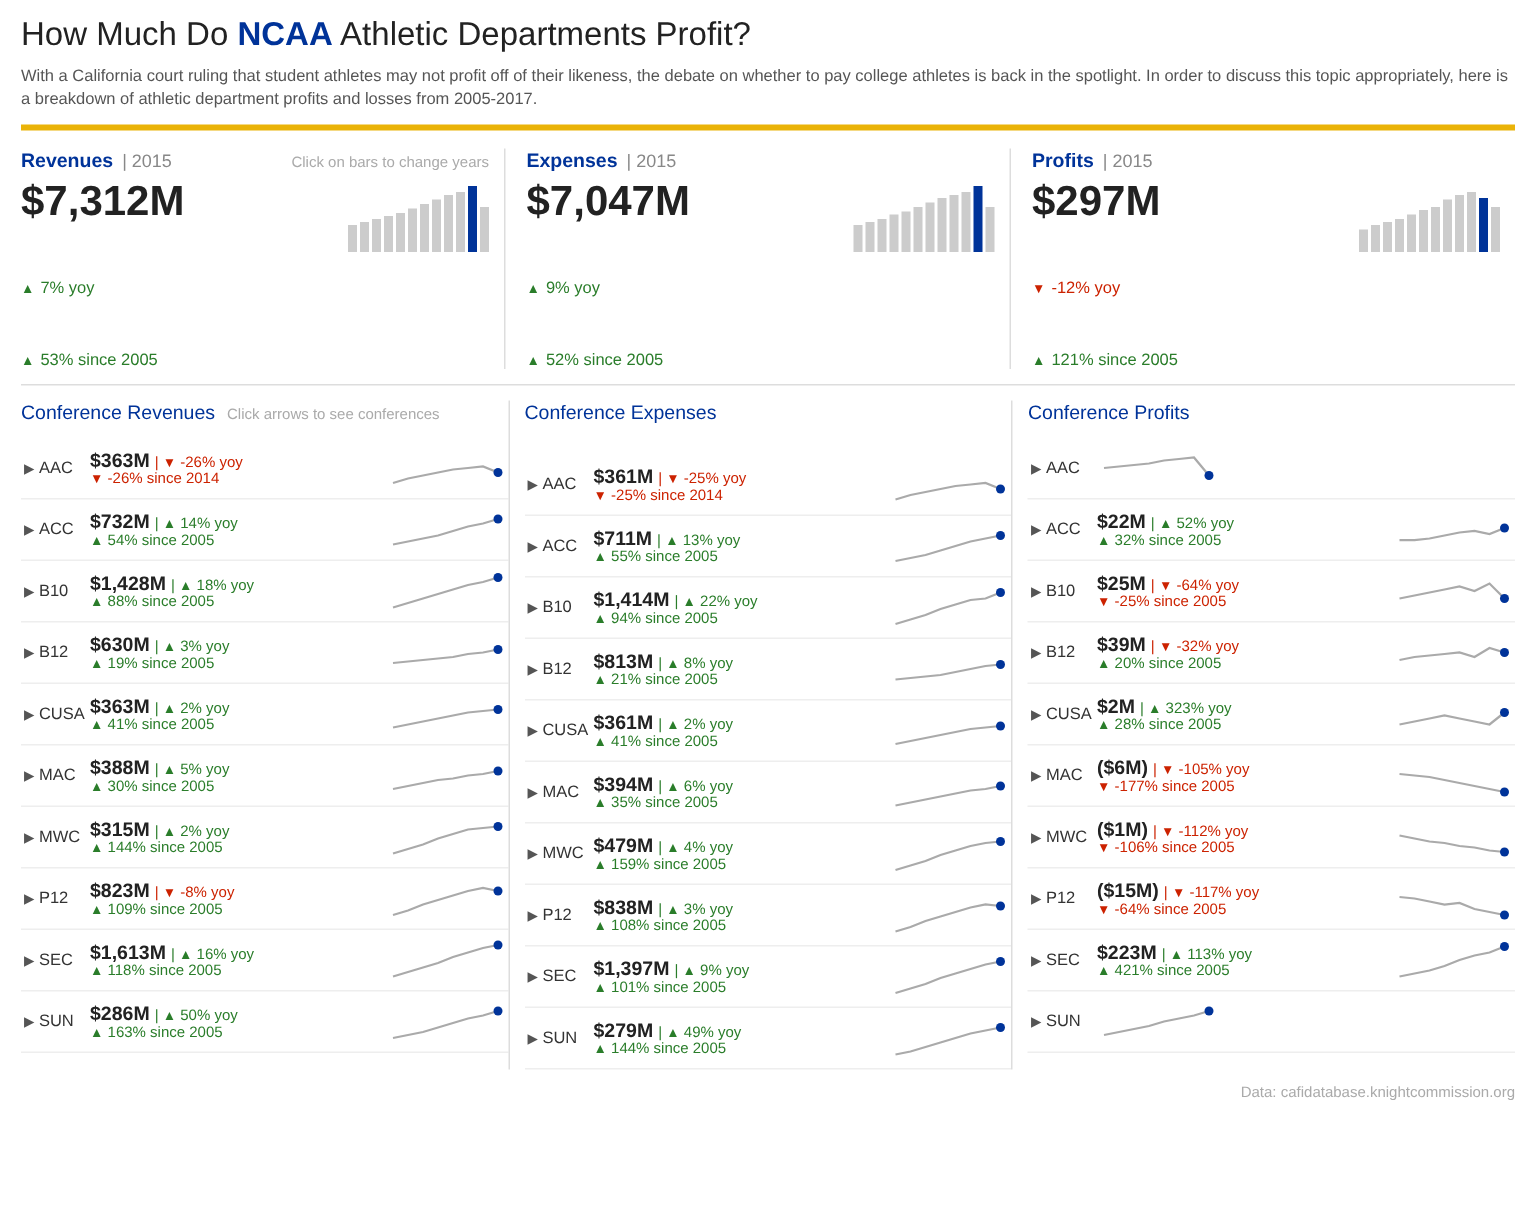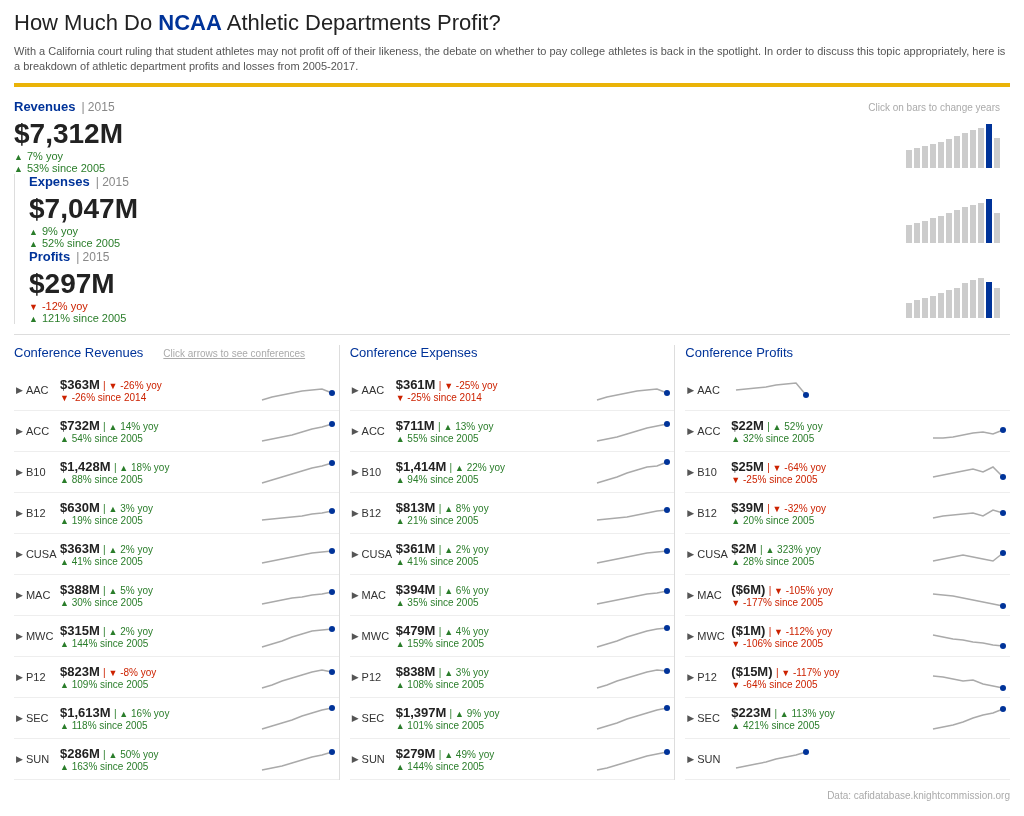--- a/index.html
+++ b/index.html
@@ -1,45 +1,45 @@
 <!DOCTYPE html>
 <html><head>
   <meta charset="utf-8">
   <style>
     * { box-sizing: border-box; margin: 0; padding: 0; }
     body { font-family: Arial, sans-serif; font-size: 12px; background: #fff; color: #333; width: 1024px; min-height: 816px; overflow-x: hidden; }
     .page { padding: 10px 14px; }
     h1 { font-size: 22px; font-weight: normal; margin-bottom: 8px; color: #222; }
     h1 strong { color: #003399; font-weight: bold; }
     .subtitle { font-size: 11px; color: #555; line-height: 1.4; margin-bottom: 12px; border-bottom: 4px solid #eab308; padding-bottom: 8px; }
-    .top-row { display: flex; gap: 0; border-bottom: 1px solid #ddd; padding-bottom: 10px; margin-bottom: 10px; flex-direction: column; }
+    .top-row { display: flex; gap: 0; border-bottom: 1px solid #ddd; padding-bottom: 10px; margin-bottom: 10px; }
     .top-section { flex: 1; padding-right: 10px; }
     .top-section + .top-section { border-left: 1px solid #ddd; padding-left: 14px; }
     .section-header { display: flex; align-items: baseline; gap: 6px; margin-bottom: 4px; }
     .section-title { font-size: 13px; font-weight: bold; color: #003399; }
     .section-year { font-size: 12px; color: #888; }
     .click-hint { font-size: 10px; color: #aaa; margin-left: auto; }
     .big-number { font-size: 28px; font-weight: bold; color: #222; }
-    .stat-row { display: flex; align-items: center; gap: 4px; font-size: 11px; }
+    .stat-row { display: flex; align-items: center; gap: 4px; font-size: 11px; margin-top: 36px; }
     .up { color: #2a7d2a; }
     .down { color: #cc2200; }
     .arrow-up::before { content: "▲"; font-size: 9px; }
     .arrow-down::before { content: "▼"; font-size: 9px; }
     .bar-chart-mini { height: 50px; display: flex; align-items: flex-end; gap: 2px; }
     .bar-mini { background: #ccc; display: inline-block; width: 6px; }
     .bar-mini.current { background: #003399; }
     .top-content { display: flex; align-items: flex-start; }
     .top-stats { flex: 1; }
 
     
     .conf-row { display: flex; gap: 0; }
     .conf-section { flex: 1; }
     .conf-section + .conf-section { border-left: 1px solid #ddd; padding-left: 10px; }
     .conf-section-title { font-size: 13px; font-weight: normal; color: #003399; margin-bottom: 4px; }
-    .conf-hint { font-size: 10px; color: #aaa; margin-left: 20px; text-decoration: underline; }
+    .conf-hint { font-size: 10px; color: #aaa; margin-left: 8px; }
     .conf-item { display: flex; align-items: center; border-bottom: 1px solid #eee; padding: 5px 2px; gap: 6px; }
     .conf-name { width: 38px; font-size: 11px; color: #333; display: flex; align-items: center; gap: 3px; }
     .conf-arrow { font-size: 9px; color: #555; cursor: pointer; }
     .conf-data { flex: 1; }
     .conf-amount { font-size: 13px; font-weight: bold; color: #222; }
     .conf-stats { font-size: 10px; }
 
     svg.sparkline { width: 80px; height: 30px; }
 
     .footer-credit { text-align: right; font-size: 10px; color: #aaa; margin-top: 10px; }
@@ -272,21 +272,21 @@
           <div class="conf-stats up"><span class="arrow-up"></span> 163% since 2005</div>
         </div>
         <svg class="sparkline" viewBox="0 0 80 30">
             <polyline points="5,26 15,24 25,22 35,19 45,16 55,13 65,11 75,8" fill="none" stroke="#aaa" stroke-width="1.5"></polyline>
             <circle cx="75" cy="8" r="3" fill="#003399"></circle>
           </svg>
       </div>
     </div>
 
     <div class="conf-section">
-      <div style="display:flex;align-items:center;margin-bottom:6px;">
+      <div style="display:flex;align-items:center;margin-bottom:17px;">
         <span class="conf-section-title">Conference Expenses</span>
       </div>
 
       <div class="conf-item">
         <div class="conf-name"><span class="conf-arrow">▶</span> AAC</div>
         <div class="conf-data">
           <span class="conf-amount">$361M</span>
           <span class="conf-stats down"> | <span class="arrow-down"></span> -25% yoy</span>
           <div class="conf-stats down"><span class="arrow-down"></span> -25% since 2014</div>
         </div>

